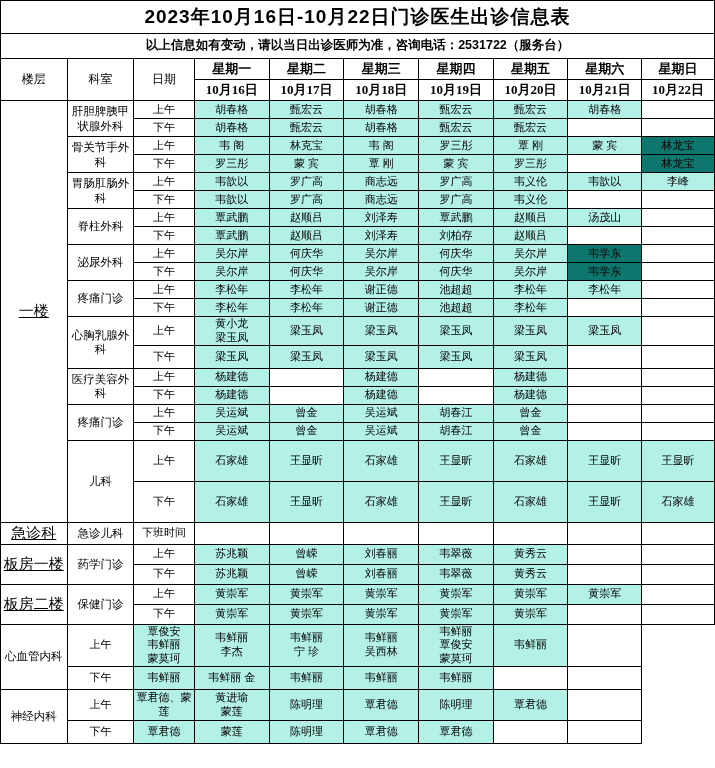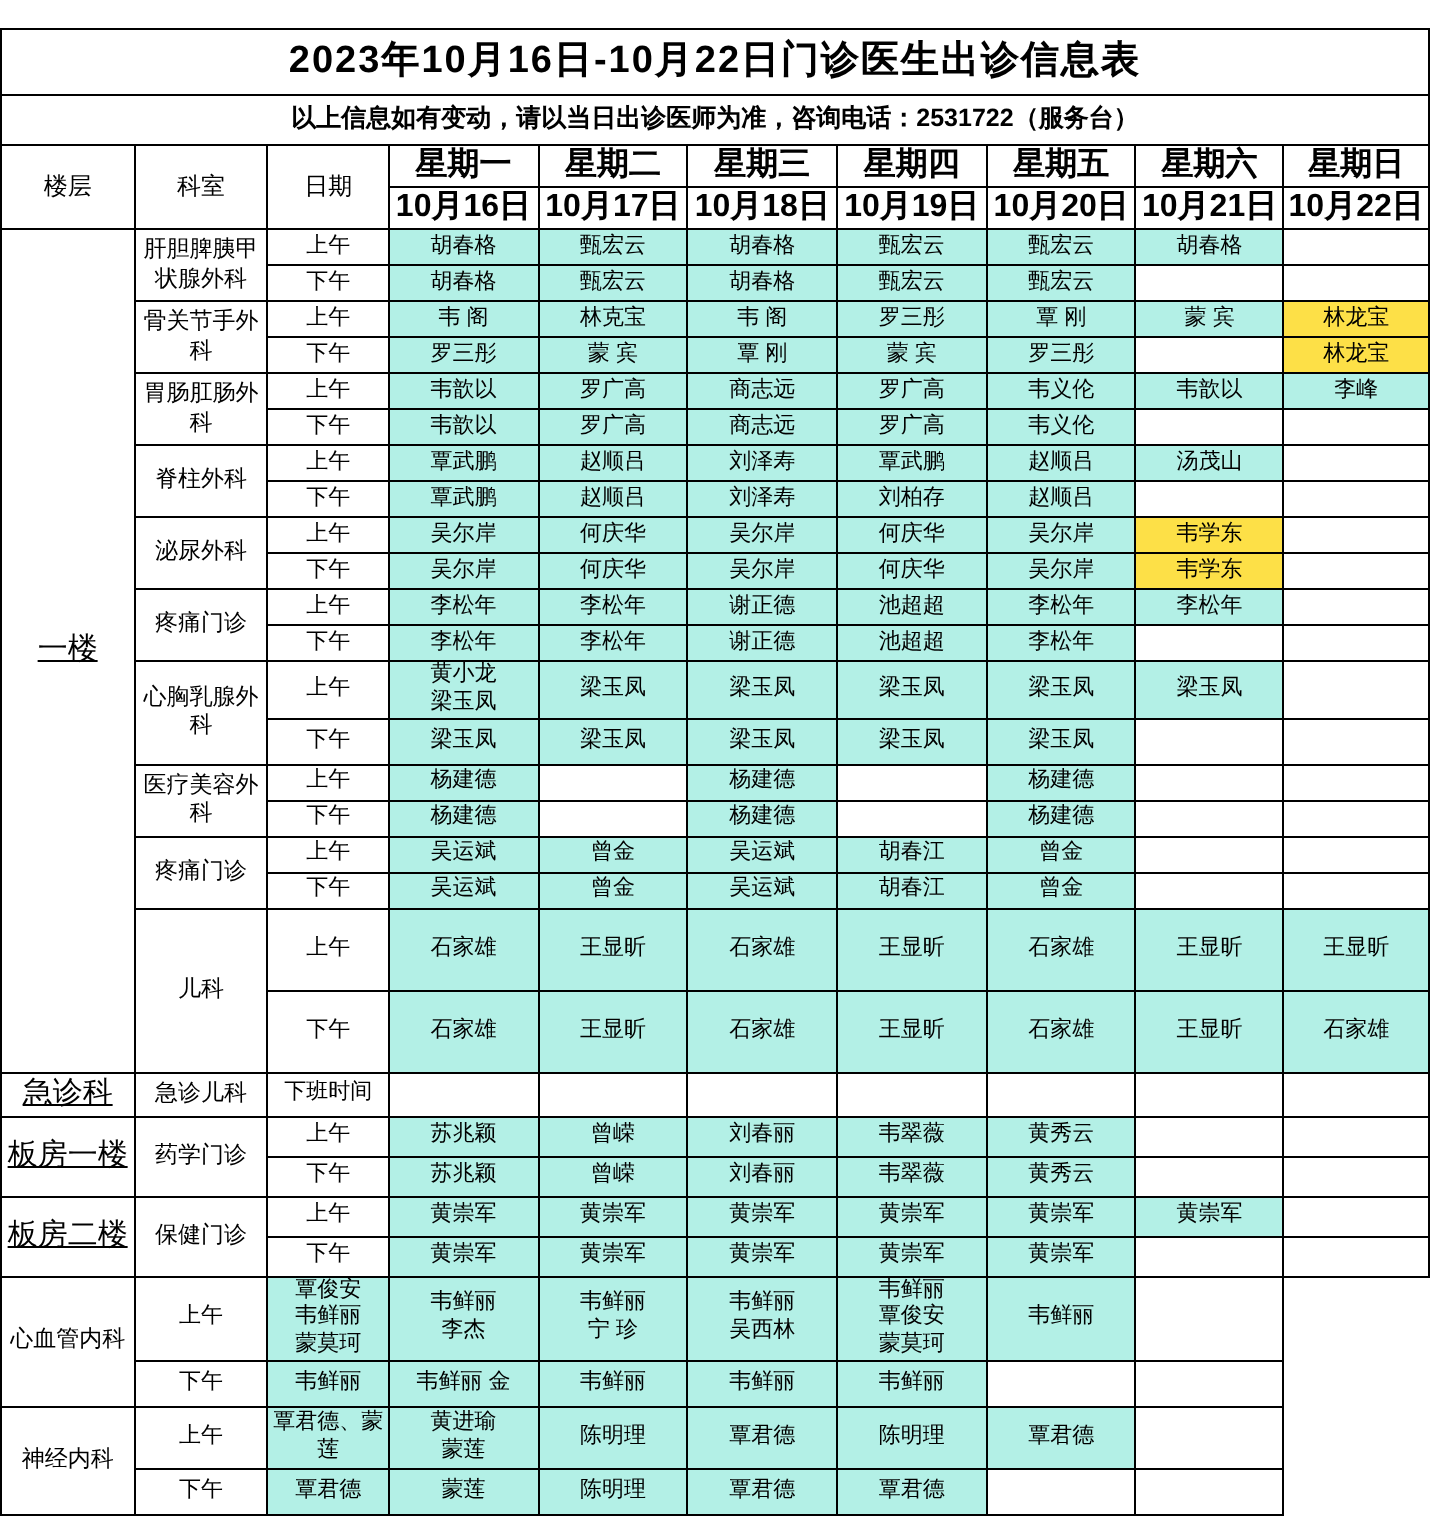--- a/index.html
+++ b/index.html
@@ -1,28 +1,28 @@
 <!DOCTYPE html>
 <html><head>
 <meta charset="utf-8">
 <style>
   html,body{margin:0;padding:0;background:#fff;}
   body{width:715px;font-family:"Liberation Sans","DejaVu Sans",sans-serif;color:#000;}
   #sheet{width:715px;}
-  table{border-collapse:collapse;width:715px;table-layout:fixed;margin-top:14px;}
+  table{border-collapse:collapse;width:715px;table-layout:fixed;}
   td,th{border:1px solid #000;font-size:11px;text-align:center;vertical-align:middle;padding:0;line-height:1.25;}
   .title{font-size:19px;font-weight:bold;height:32px;letter-spacing:1px;}
   .note{font-size:12.5px;height:24px;font-weight:bold;}
   .hdr{font-weight:normal;font-size:12px;height:20px;}
-  .hdr2{font-weight:bold;font-size:16px;height:20px;}
+  .hdr2{font-weight:bold;font-size:13px;height:20px;font-family:Liberation Serif, serif;}
   .floor{font-size:15px;font-weight:normal;text-decoration:underline;}
   .dept{font-size:11.5px;}
   .ampm{font-size:11px;}
   .cyan{background:#b3f0e6;}
-  .yellow{background:#fde047;}
+  .yellow{background:#0f766e;}
   .white{background:#ffffff;}
   .r{height:17px;}
   .r2{height:19px;}
   .r3{height:22px;}
   .big{height:40px;}
   .h3{height:30px;}
 </style>
 </head>
 <body>
 

